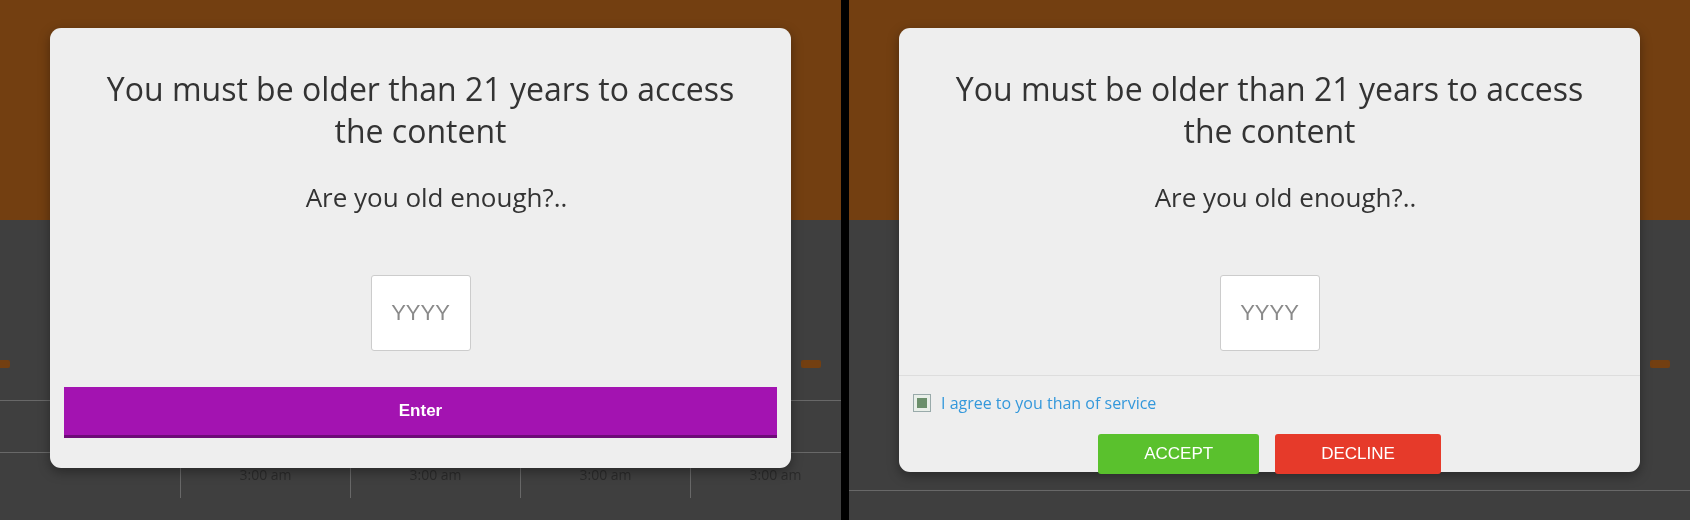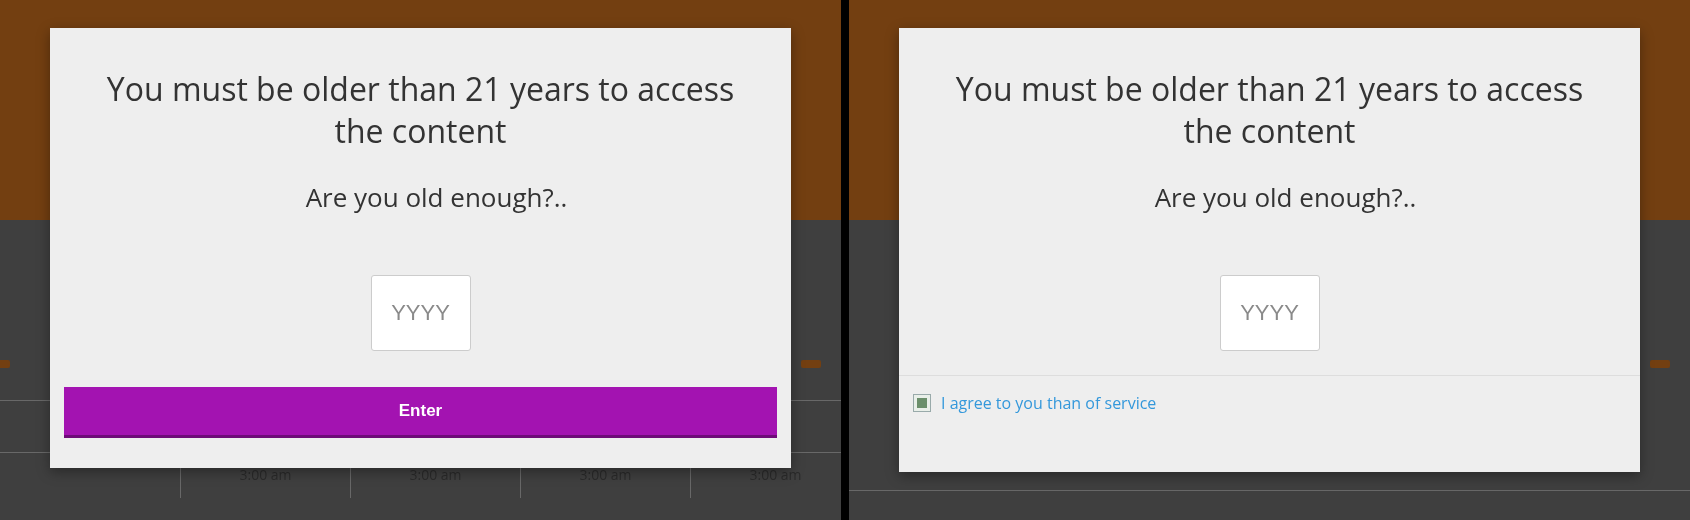--- a/index.html
+++ b/index.html
@@ -59,21 +59,21 @@
     inset: 0;
     background: rgba(0,0,0,0.5);
   }
 
   .modal {
     position: absolute;
     top: 28px;
     left: 50px;
     right: 50px;
     background: #eeeeee;
-    border-radius: 0;
+    border-radius: 11px;
     box-shadow: 0 4px 12px rgba(0,0,0,0.35);
     padding-top: 40px;
   }
   .pane-right .modal { top: 28px; bottom: 48px; }
 
   .modal h2 {
     font-weight: 400;
     color: #333;
     font-size: 32px;
     text-align: center;
@@ -215,15 +215,19 @@
     <div class="year-wrap">
       <input class="year-input" type="text" placeholder="YYYY" style="">
     </div>
     <div class="footer">
       <div class="tos-row">
         <span class="chk">
           <span class="inner"></span>
         </span>
         <a class="tos-link">I agree to you than of service</a>
       </div>
+      <div class="btn-row">
+        <button class="btn btn-accept">ACCEPT</button>
+        <button class="btn btn-decline">DECLINE</button>
+      </div>
     </div>
   </div>
 </div>
 
 </body></html>

